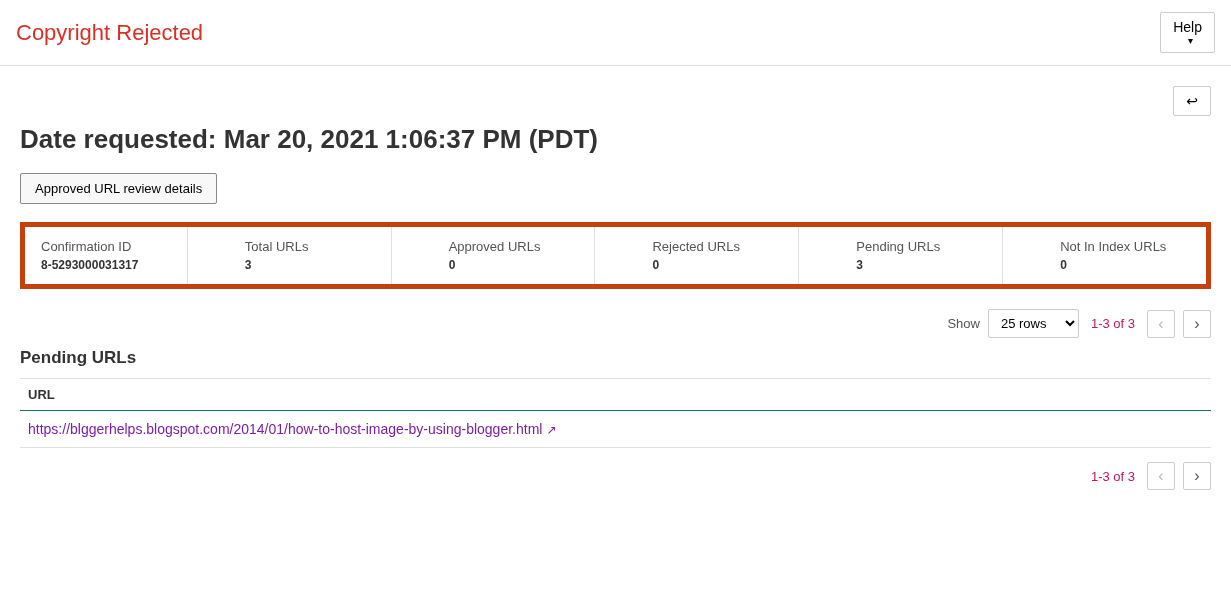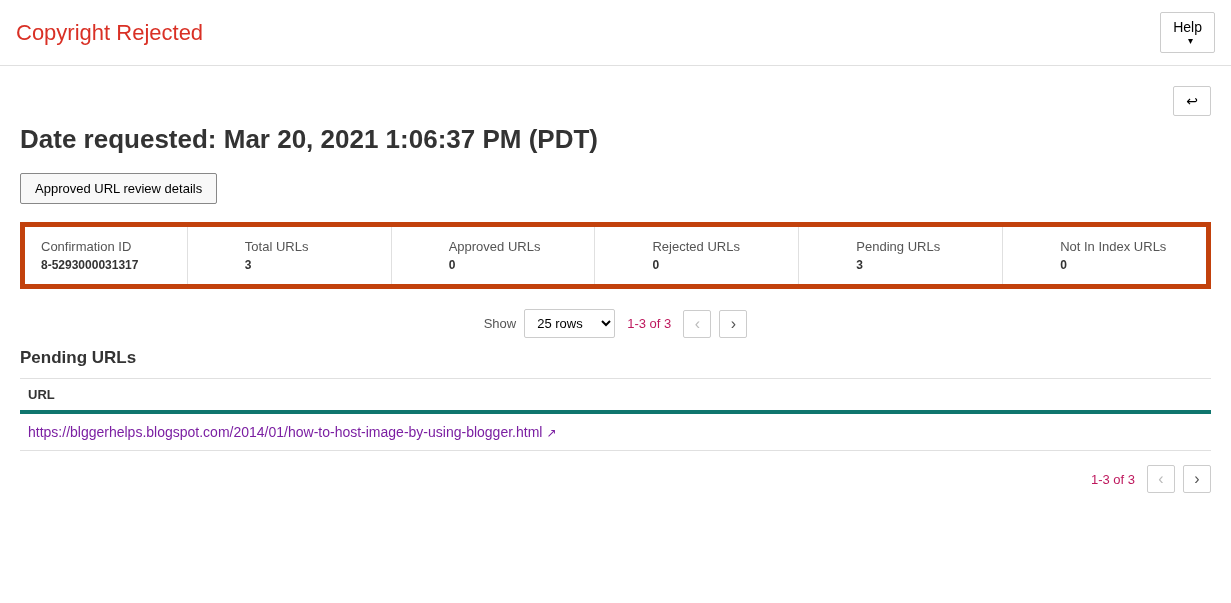--- a/index.html
+++ b/index.html
@@ -101,21 +101,21 @@
     }
     .stat-value {
       font-size: 12px;
       font-weight: bold;
     }
 
     
     .pagination-row {
       display: flex;
       align-items: center;
-      justify-content: center;
+      justify-content: flex-end;
       margin-bottom: 10px;
       gap: 8px;
     }
     .show-label {
       font-size: 13px;
       color: #555;
     }
     .rows-select {
       border: 1px solid #ccc;
       padding: 5px 8px;
@@ -157,21 +157,21 @@
     
     .url-table {
       width: 100%;
       border-collapse: collapse;
     }
     .url-table th {
       text-align: left;
       font-size: 13px;
       font-weight: bold;
       padding: 8px 8px;
-      border-bottom: 4px solid #0f766e;
+      border-bottom: 1px solid #0f766e;
       border-top: 1px solid #e0e0e0;
       color: #333;
     }
     .url-table td {
       padding: 10px 8px;
       border-bottom: 1px solid #e0e0e0;
     }
     .url-link {
       color: #7B1FA2;
       text-decoration: none;

